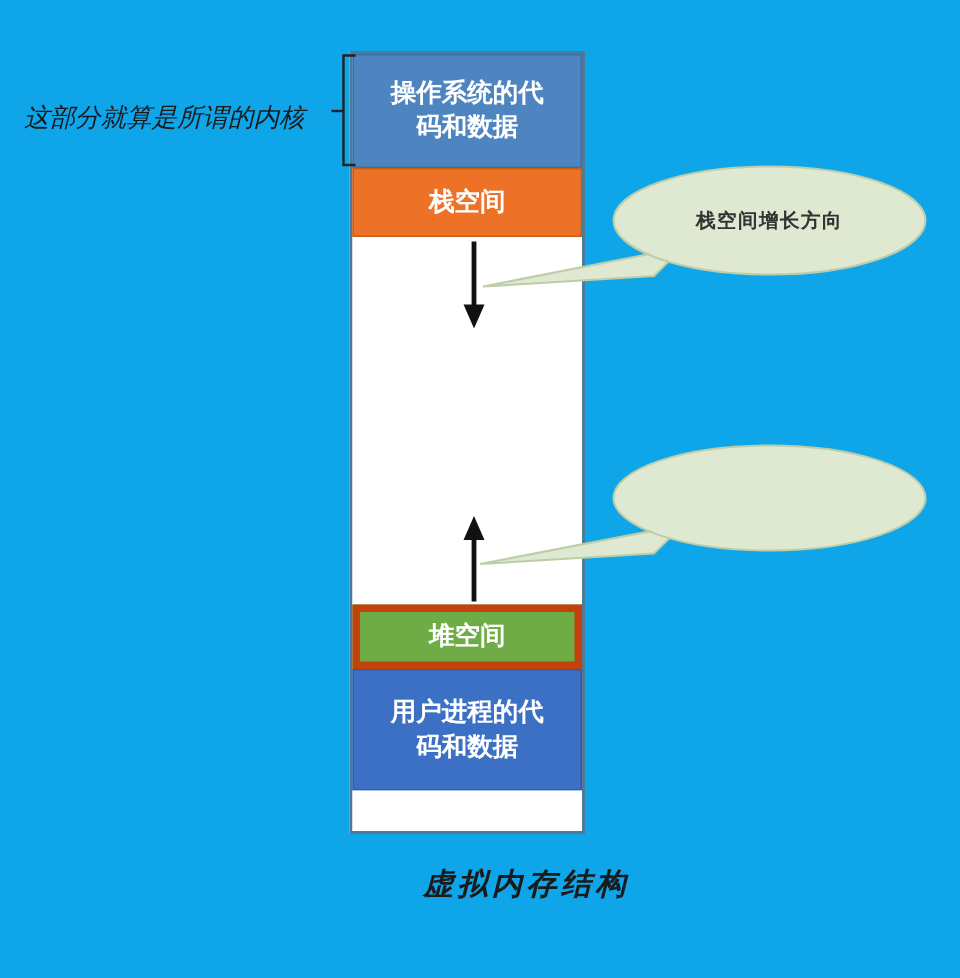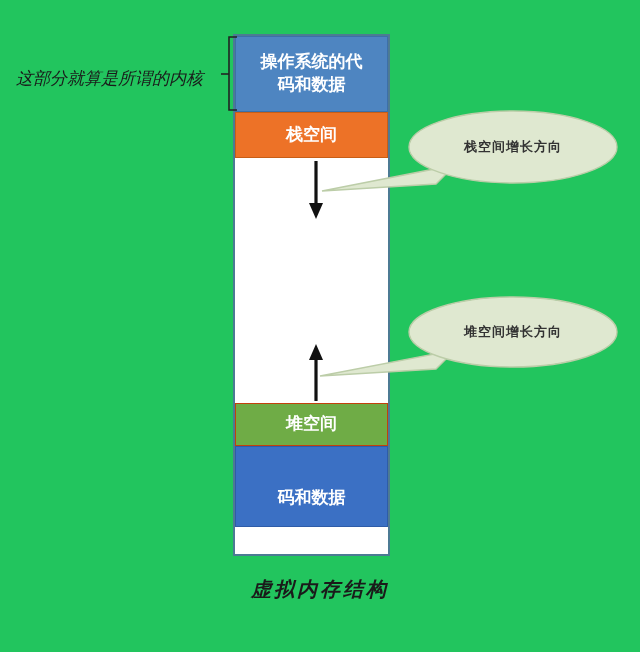--- a/index.html
+++ b/index.html
@@ -1,54 +1,54 @@
 <!DOCTYPE html>
 <html><head>
 <meta charset="utf-8">
 <style>
   html,body{margin:0;padding:0;background:#ffffff;}
   #canvas{
-    position:relative;width:640px;height:652px;background:#22c55e;overflow:hidden;
+    position:relative;width:640px;height:652px;background:#0ea5e9;overflow:hidden;
     font-family:"Liberation Sans","DejaVu Sans",sans-serif;
   }
   
   #memory-column{
     position:absolute;left:233px;top:34px;width:153px;height:518px;
     border:2px solid #4C7B93;background:#ffffff;
     display:flex;flex-direction:column;
   }
   .segment{
     box-sizing:border-box;display:flex;align-items:center;justify-content:center;
     text-align:center;color:#ffffff;font-weight:bold;font-size:17px;line-height:1.35;
   }
   .segment .seg-label{width:118px;}
   #seg-os{height:76px;background:#4E85C1;border:1px solid #3D6FA8;}
   #seg-stack{height:46px;background:#ED7227;border:1px solid #C75E17;text-align:center;}
   #seg-free{height:245px;background:#ffffff;}
-  #seg-heap{height:43px;background:#6FAC46;border:1px solid #c2410c;}
+  #seg-heap{height:43px;background:#6FAC46;border:5px solid #c2410c;}
   #seg-user{height:81px;background:#3B70C4;border:1px solid #2E5CA8;}
   #seg-reserved{flex:1;background:#ffffff;}
   
   #overlay{position:absolute;left:0;top:0;width:640px;height:652px;pointer-events:none;}
   
   .callout-label{
     position:absolute;width:208px;left:409px;text-align:center;
     font-family:"Liberation Serif","DejaVu Serif",serif;
     font-weight:bold;font-size:13px;color:#333333;letter-spacing:1px;line-height:26px;
   }
   #callout-label-stack{top:134px;}
   #callout-label-heap{top:319px;}
   
   #kernel-note{
     position:absolute;left:16px;top:67px;width:204px;white-space:nowrap;
     font-family:"DejaVu Serif","Liberation Serif",serif;font-style:italic;
     font-size:17px;color:#1a1a1a;
   }
   #caption{
-    position:absolute;left:220px;top:576px;width:200px;text-align:center;
+    position:absolute;left:220px;top:576px;width:200px;text-align:right;
     font-family:"DejaVu Serif","Liberation Serif",serif;font-style:italic;
     font-size:20px;font-weight:bold;color:#1a1a1a;letter-spacing:3px;
   }
 </style>
 </head>
 <body>
 
 <div id="canvas">
 
   <div id="memory-column">
@@ -60,21 +60,21 @@
     </div>
     <div class="segment" id="seg-stack">
       <div class="seg-label">栈空间</div>
     </div>
     <div class="segment" id="seg-free"></div>
     <div class="segment" id="seg-heap">
       <div class="seg-label">堆空间</div>
     </div>
     <div class="segment" id="seg-user">
       <div class="seg-label">
-        <br>
+        <span>用户进程的代</span><br>
         <span>码和数据</span>
       </div>
     </div>
     <div class="segment" id="seg-reserved"></div>
   </div>
 
   <svg id="overlay" viewBox="0 0 640 652" xmlns="http://www.w3.org/2000/svg">
 
     <g stroke="#222222" stroke-width="1.6" fill="none">
       <polyline points="237,37 229,37 229,110 237,110"></polyline>
@@ -96,19 +96,18 @@
       <ellipse cx="513" cy="147" rx="104" ry="36" fill="#DFE8D0" stroke="#BCCDA8" stroke-width="1.4"></ellipse>
     </g>
 
     <g>
       <polygon points="455,350 436,369 320,376" fill="#DFE8D0" stroke="#BCCDA8" stroke-width="1.4"></polygon>
       <ellipse cx="513" cy="332" rx="104" ry="35" fill="#DFE8D0" stroke="#BCCDA8" stroke-width="1.4"></ellipse>
     </g>
   </svg>
 
   <div class="callout-label" id="callout-label-stack">栈空间增长方向</div>
-  <div class="callout-label" id="callout-label-heap">堆空间增长方向</div>
 
   <div id="kernel-note">这部分就算是所谓的内核</div>
 
   <div id="caption">虚拟内存结构</div>
 
 </div>
 
 </body></html>

